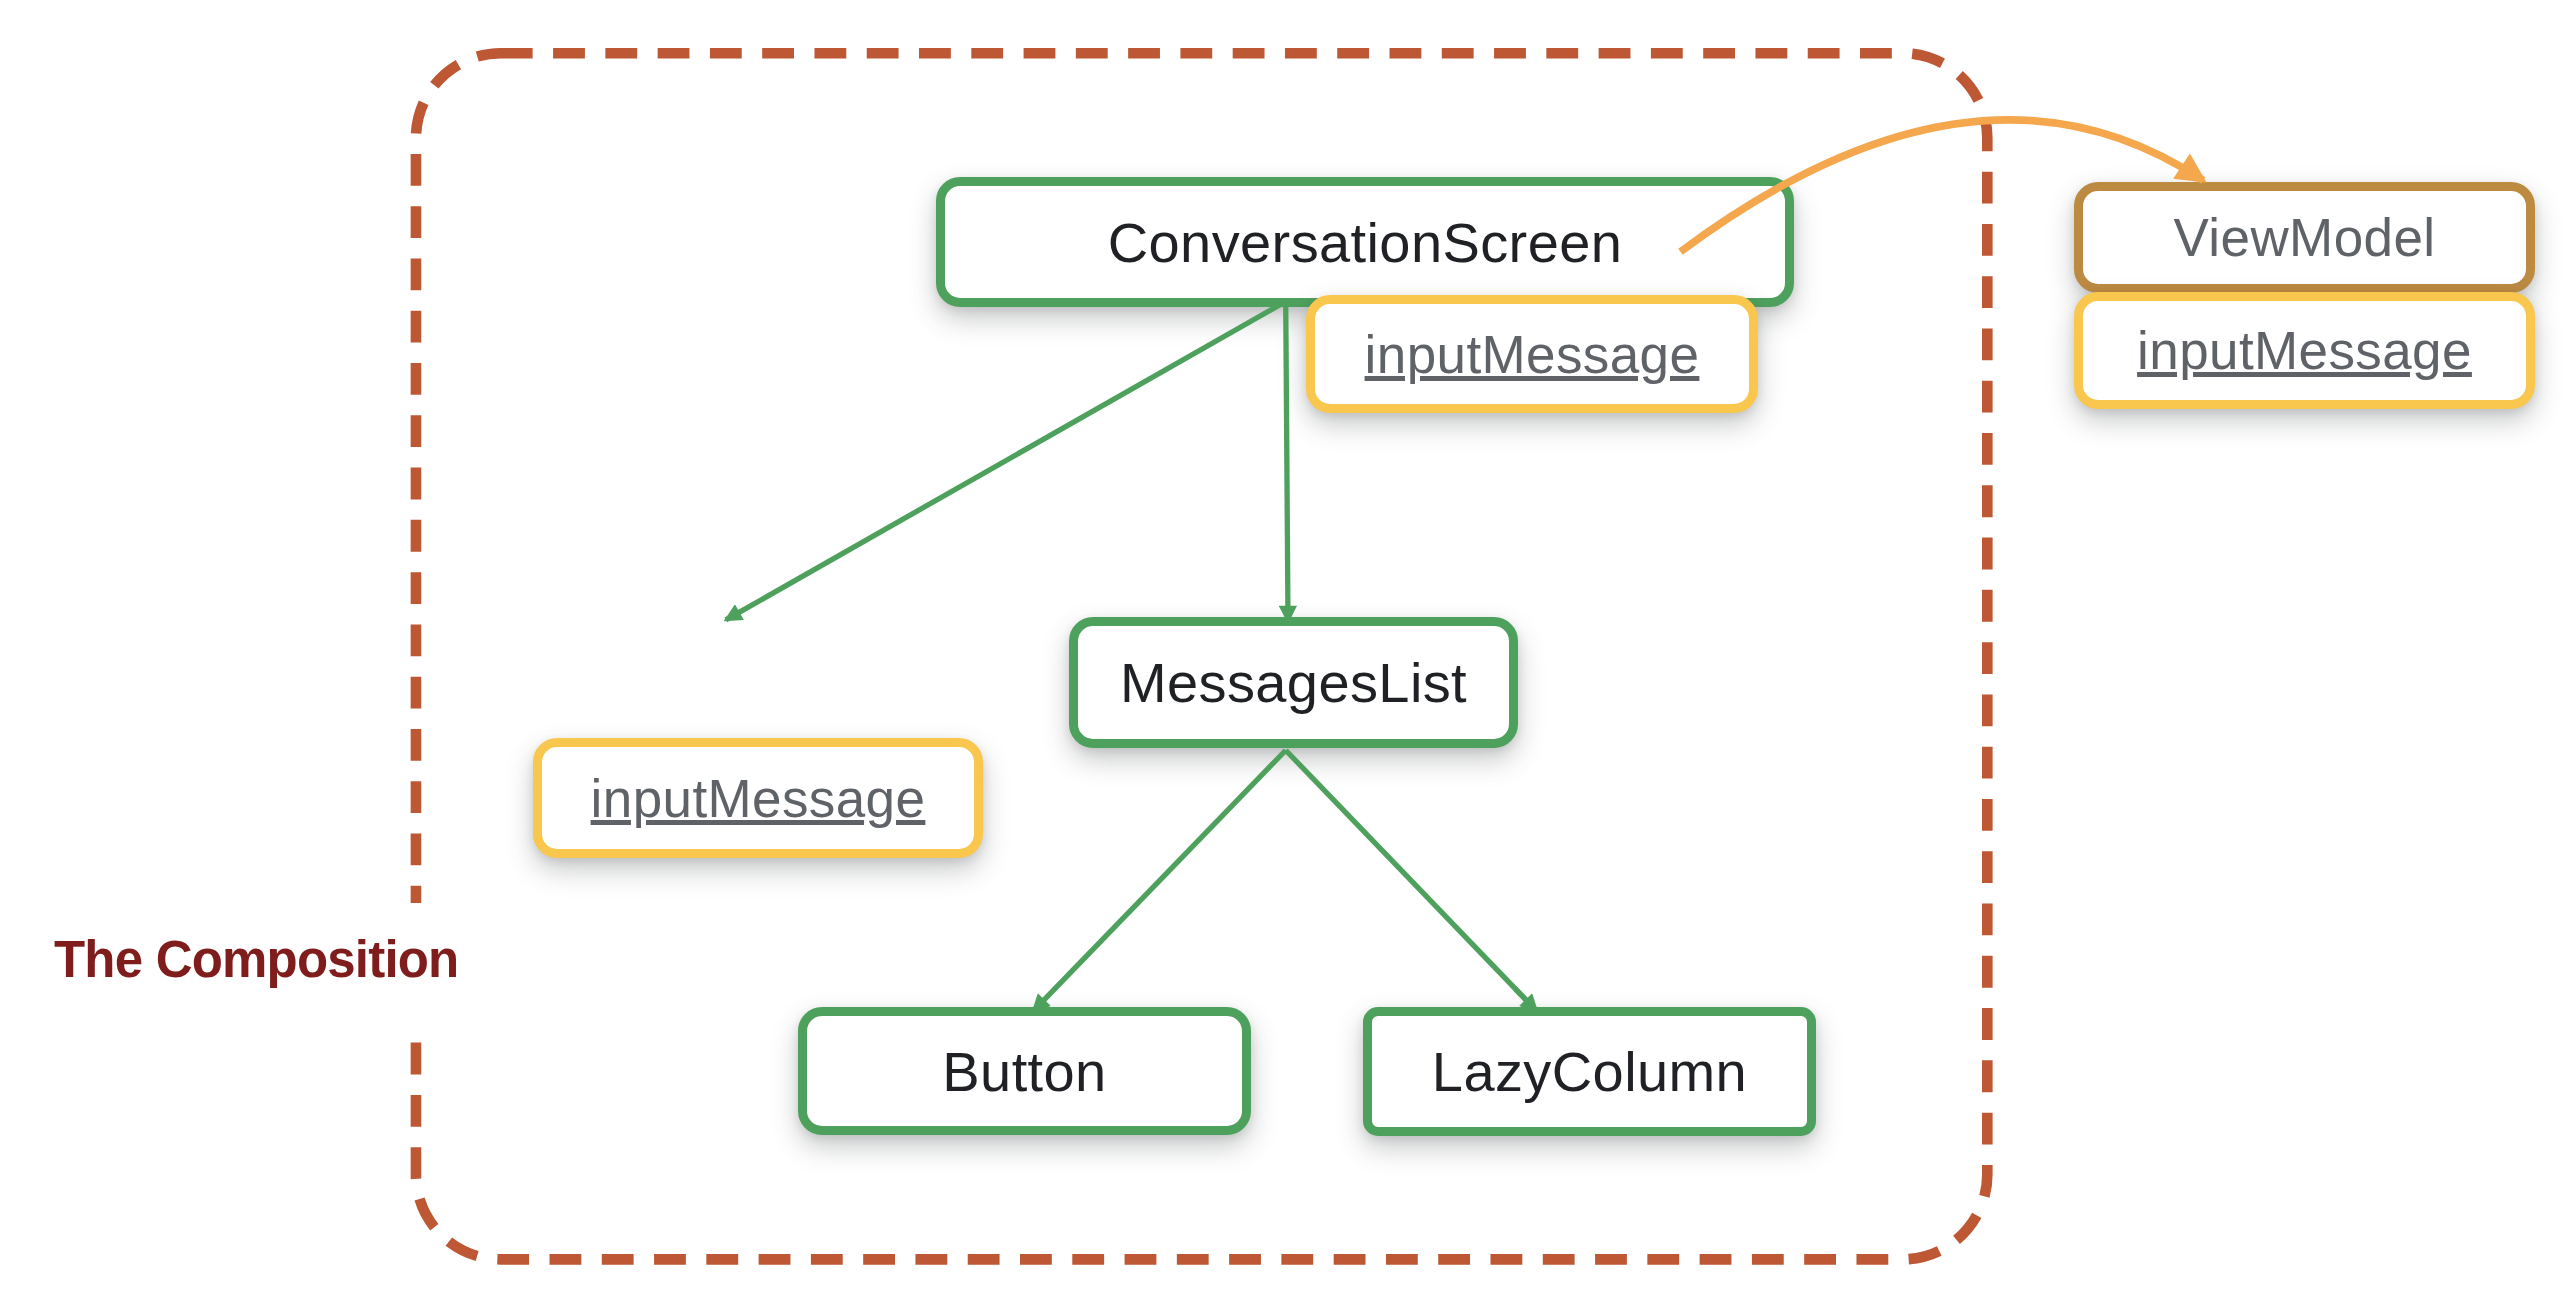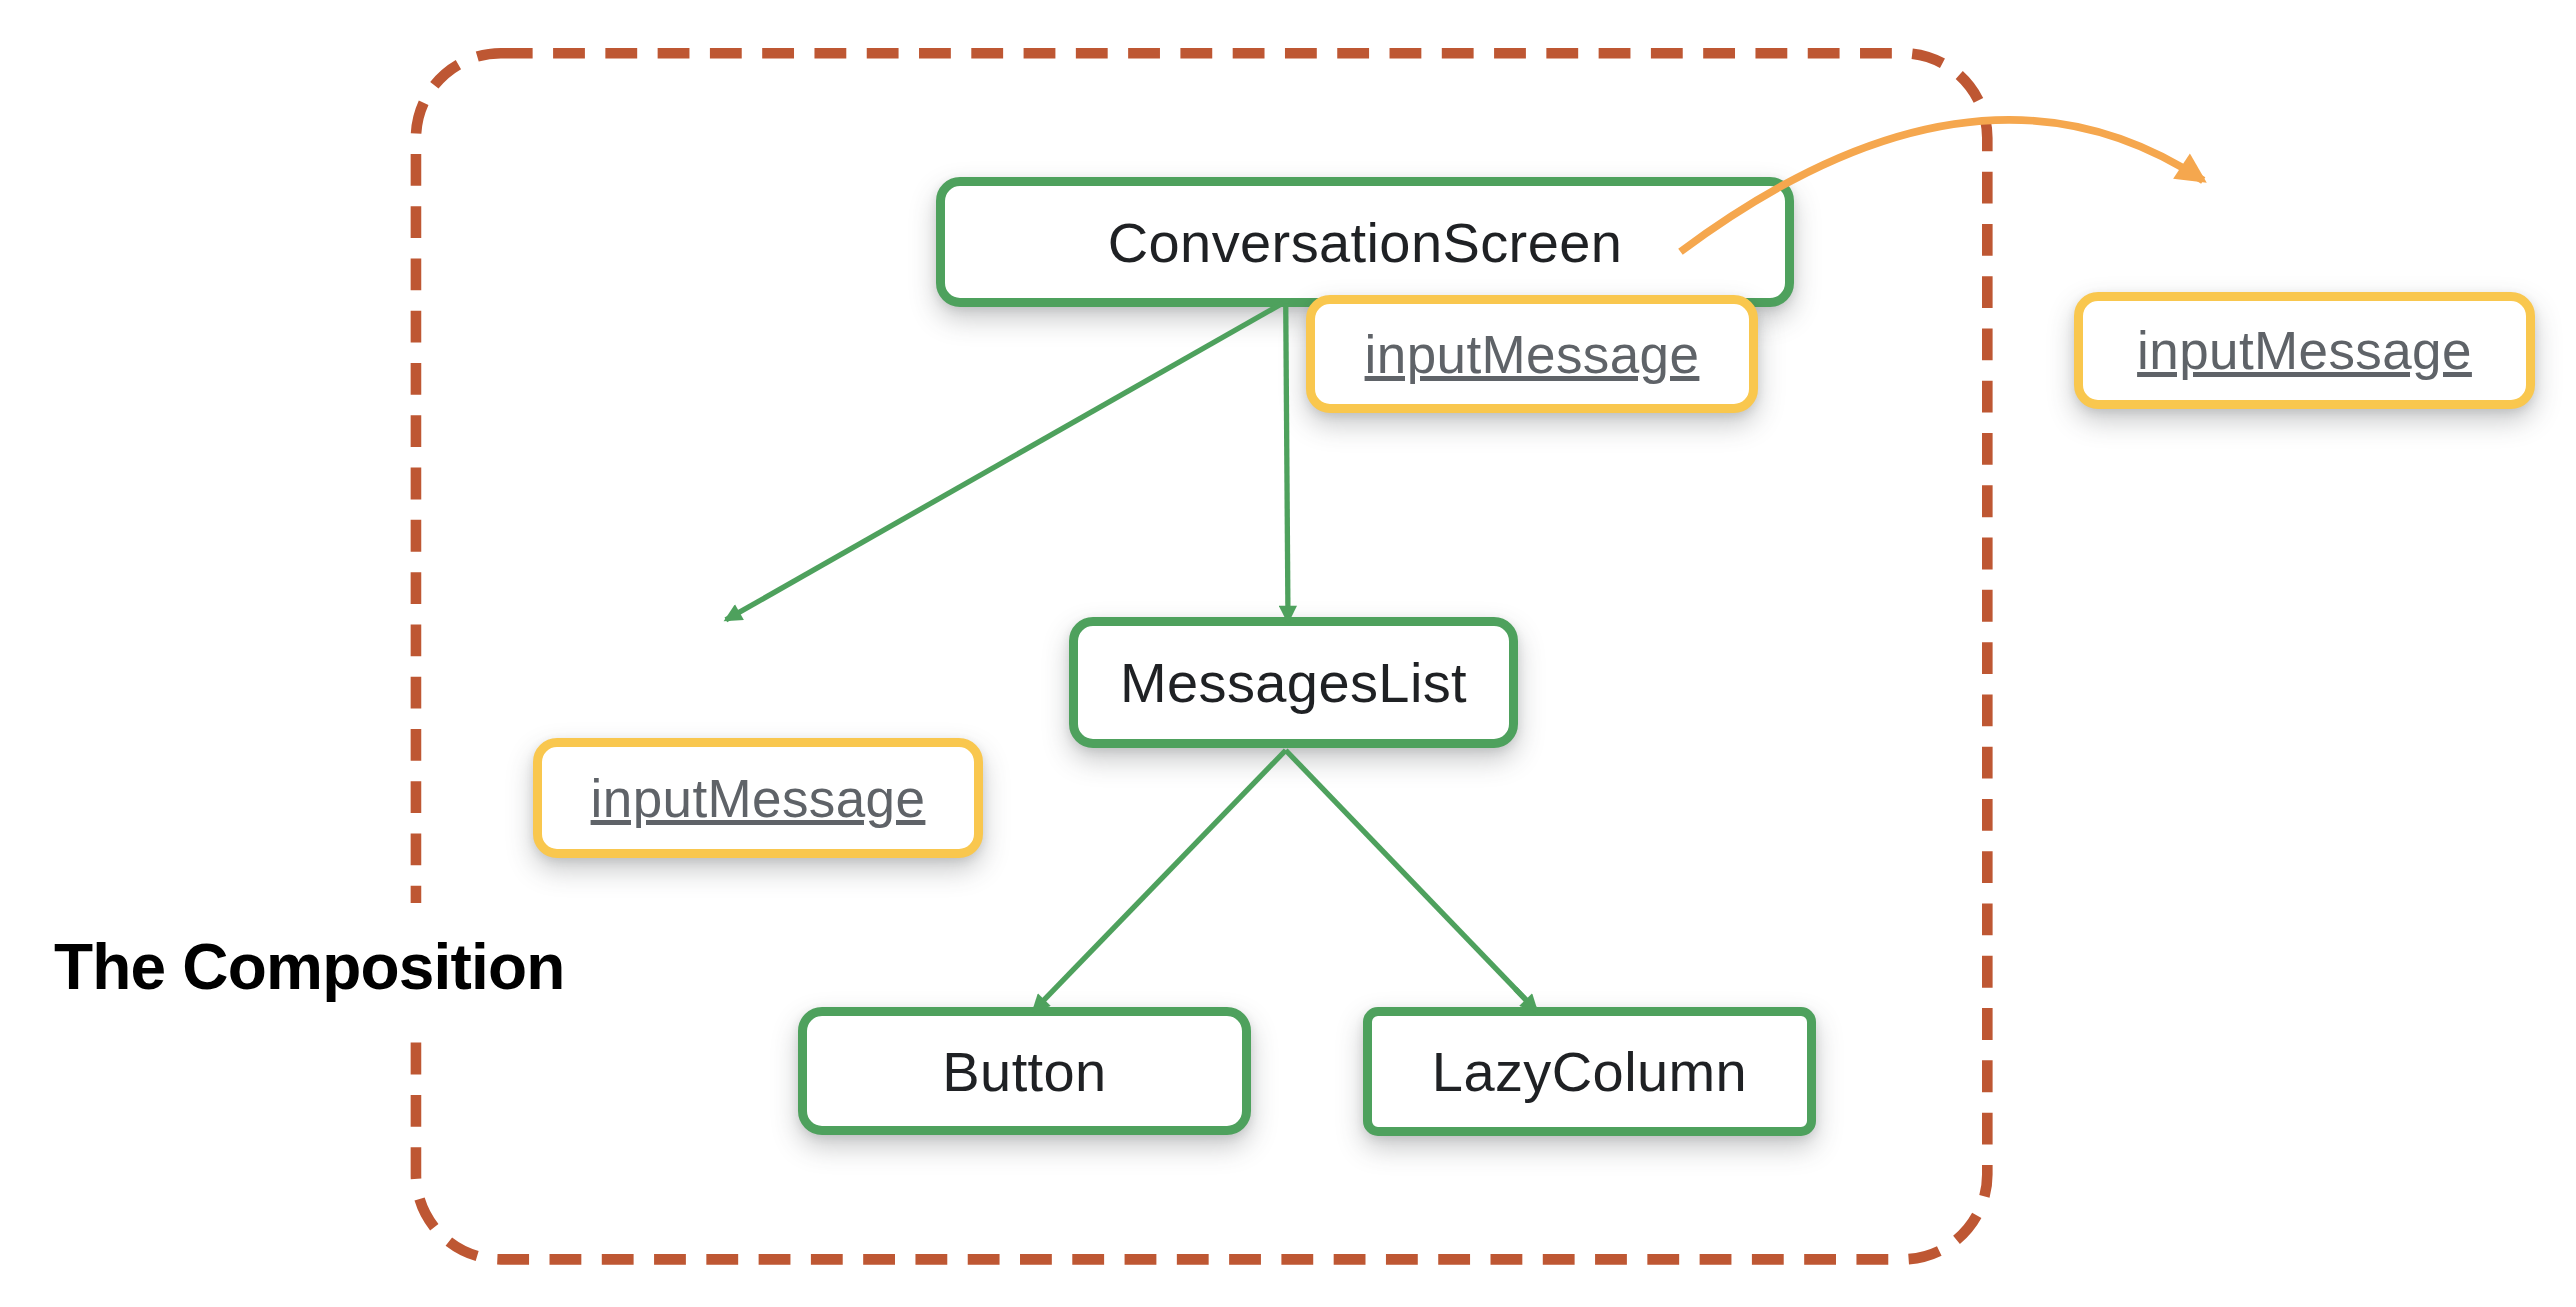--- a/index.html
+++ b/index.html
@@ -61,22 +61,22 @@
     z-index: 5;
     pointer-events: none;
   }
   #composition-title {
     position: absolute;
     left: 21px;
     top: 903px;
     z-index: 20;
     background: #ffffff;
     padding: 27px 33px 35px 33px;
-    color: #000000;
-    font-size: 64px;
+    color: #7f1d1d;
+    font-size: 51px;
     font-weight: bold;
     letter-spacing: -0.8px;
     white-space: nowrap;
   }
 </style>
 </head>
 <body>
 
 <div id="canvas">
 
@@ -98,20 +98,23 @@
   </div>
 
   <div class="node composable" id="button-node">
     <span>Button</span>
   </div>
 
   <div class="node composable" id="lazy-column">
     <span>LazyColumn</span>
   </div>
 
+  <div class="node viewmodel" id="view-model">
+    <span>ViewModel</span>
+  </div>
 
   <div class="node state" id="input-message-viewmodel">
     <span>inputMessage</span>
   </div>
 
   <svg id="connector-layer" viewBox="0 0 3400 1726" xmlns="http://www.w3.org/2000/svg">
     <defs>
       <marker id="ah-green" viewBox="0 0 10 10" refX="8.6" refY="5" markerUnits="userSpaceOnUse" markerWidth="28" markerHeight="24" orient="auto">
         <path d="M0 0 L10 5 L0 10 Z" fill="#4EA15D"></path>
       </marker>

